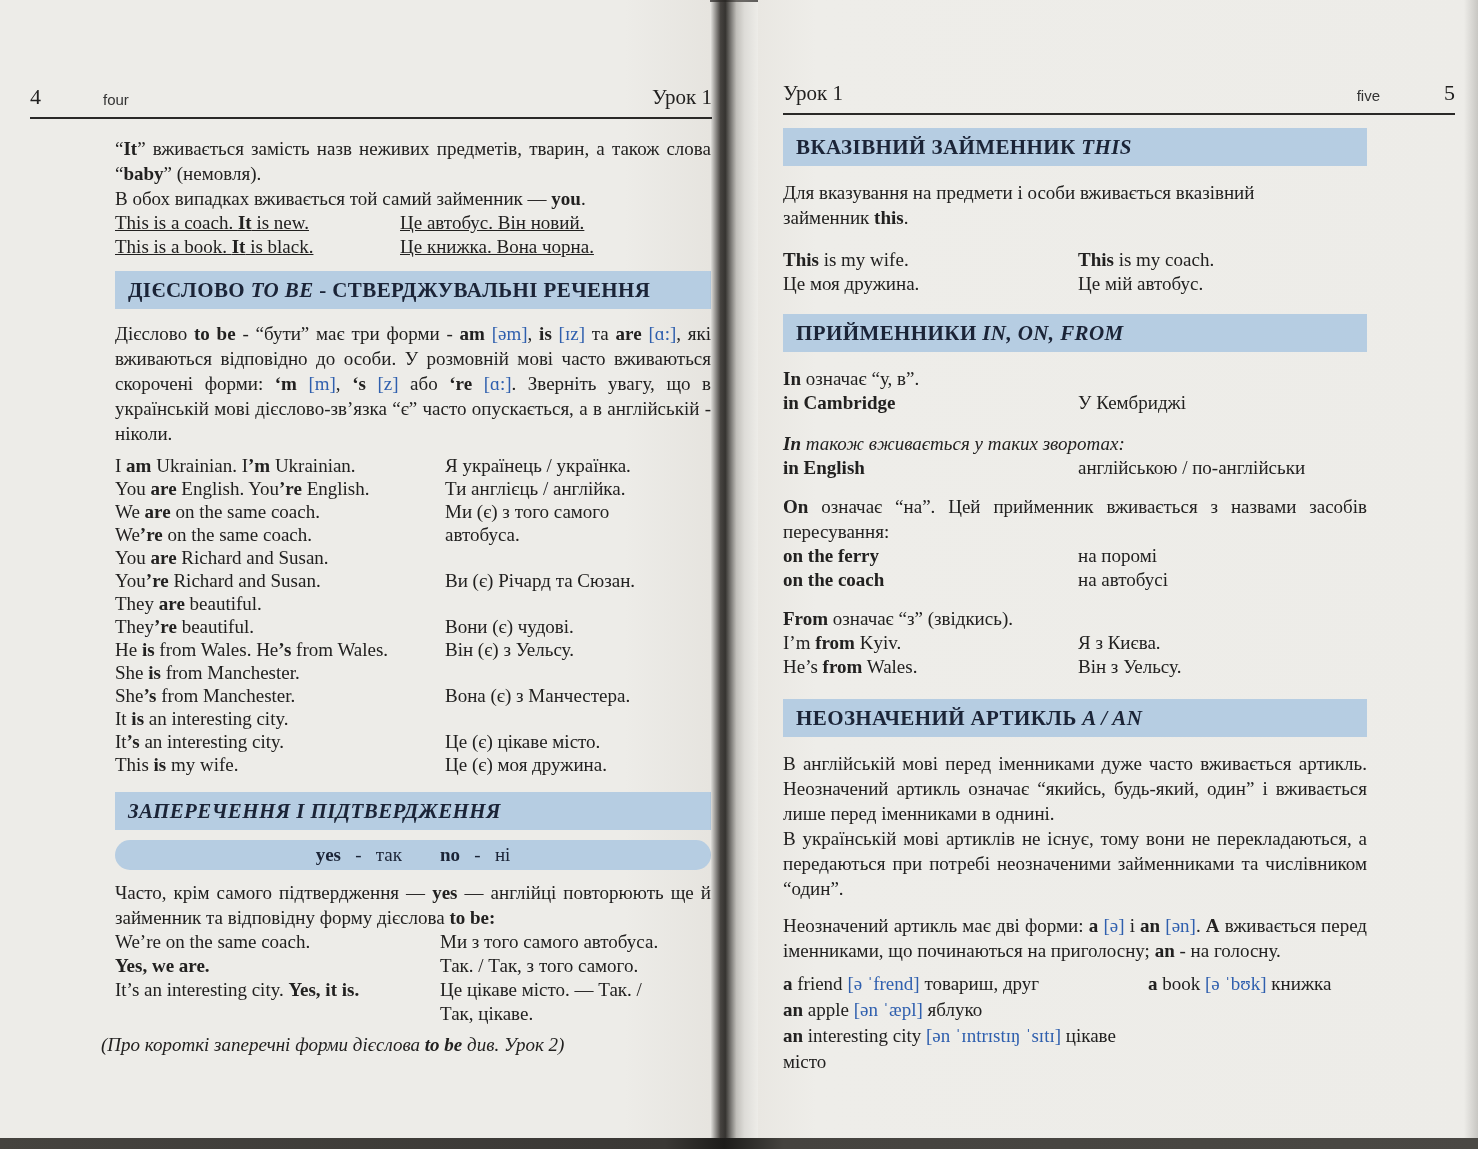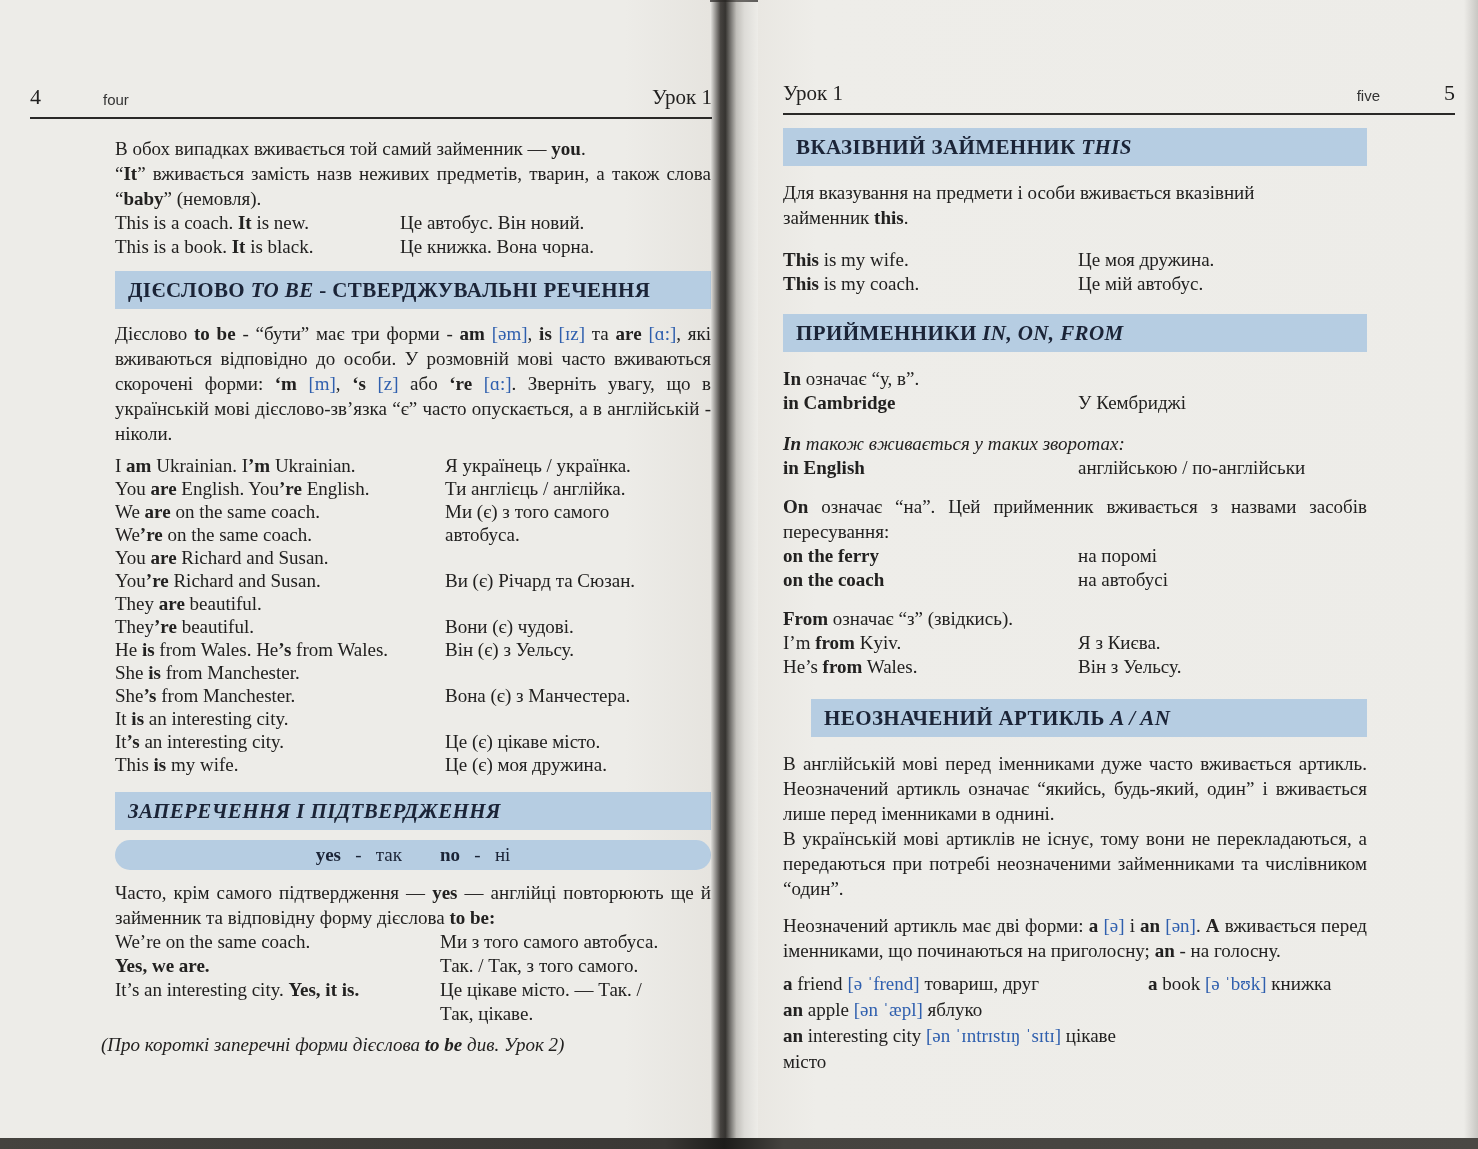--- a/index.html
+++ b/index.html
@@ -38,47 +38,47 @@
   .b{font-weight:bold;}
   .i{font-style:italic;}
   .ph{color:#2f5fae;}
 
   .band{background:#b6cde2;color:#1b2437;font-weight:bold;font-size:21px;line-height:24px;
         padding:7px 10px 7px 13px;letter-spacing:.4px;}
   .yes-band{background:#b6cde2;color:#1b2437;font-size:19px;line-height:24px;padding:3px 0;
         text-align:center;white-space:pre-wrap;border-radius:15px;}
 
   .pair-list{display:grid;font-size:19px;line-height:23px;}
-  .cols-285{grid-template-columns:285px 1fr;}
+  .cols-285{grid-template-columns:285px 1fr;text-decoration:underline;}
   .cols-330{grid-template-columns:330px 1fr;}
   .cols-325{grid-template-columns:325px 1fr;}
   .cols-295{grid-template-columns:295px 1fr;}
   .pair-list.lh24{line-height:24px;}
   .word-row{display:grid;grid-template-columns:365px 1fr;font-size:19px;line-height:26px;}
 
   .mt6{margin-top:6px;}.mt8{margin-top:8px;}.mt10{margin-top:10px;}.mt12{margin-top:12px;}
-  .mt14{margin-top:14px;}.mt16{margin-top:16px;font-style:italic;}.mt18{margin-top:18px;}.mt20{margin-top:20px;margin-left:28px;}
+  .mt14{margin-top:14px;}.mt16{margin-top:16px;font-style:italic;}.mt18{margin-top:18px;}.mt20{margin-top:20px;}
   .mb10{margin-bottom:10px;}.mb12{margin-bottom:12px;}.mb14{margin-bottom:14px;}
   .narrow540{width:540px;}
 </style>
 </head>
 <body>
 
 <div class="scan-top"></div>
 
 <div class="page left-page">
   <div class="pg-header lp-header">
     <span class="pg-num">4</span>
     <span class="pg-word">four</span>
     <span class="lesson">Урок 1</span>
   </div>
 
   <div class="lp-content">
+    <p class="just"><span>“</span><span class="b">It</span><span>” вживається замість назв неживих предметів, тварин, а також слова “</span><span class="b">baby</span><span>” (немовля).</span></p>
     <p class="just"><span>В обох випадках вживається той самий займенник — </span><span class="b">you</span><span>.</span></p>
-    <p class="just"><span>“</span><span class="b">It</span><span>” вживається замість назв неживих предметів, тварин, а також слова “</span><span class="b">baby</span><span>” (немовля).</span></p>
 
     <div class="pair-list cols-285 lh24">
       <span><span>This is a coach. </span><span class="b">It</span><span> is new.</span></span>
       <span>Це автобус. Він новий.</span>
       <span><span>This is a book. </span><span class="b">It</span><span> is black.</span></span>
       <span>Це книжка. Вона чорна.</span>
     </div>
 
     <div class="band mt12 mb12"><span>ДІЄСЛОВО </span><span class="i">TO BE</span><span> - СТВЕРДЖУВАЛЬНІ РЕЧЕННЯ</span></div>
 
@@ -143,22 +143,22 @@
     <span class="pg-num">5</span>
   </div>
 
   <div class="rp-content">
     <div class="band mb14"><span>ВКАЗІВНИЙ ЗАЙМЕННИК  </span><span class="i">THIS</span></div>
 
     <p class="narrow540"><span>Для вказування на предмети і особи вживається вказівний займенник </span><span class="b">this</span><span>.</span></p>
 
     <div class="pair-list cols-295 lh24 mt18">
       <span><span class="b">This</span><span> is my wife.</span></span>
-        <span>Це моя дружина.</span>
-      <span><span class="b">This</span><span> is my coach.</span></span>
+        <span><span class="b">This</span><span> is my coach.</span></span>
+      <span>Це моя дружина.</span>
         <span>Це мій автобус.</span>
     </div>
 
     <div class="band mt18 mb14"><span>ПРИЙМЕННИКИ </span><span class="i">IN, ON, FROM</span></div>
 
     <p><span class="b">In</span><span> означає “у, в”.</span></p>
     <div class="pair-list cols-295 lh24">
       <span><span class="b">in Cambridge</span></span>
         <span>У Кембриджі</span>
     </div>

